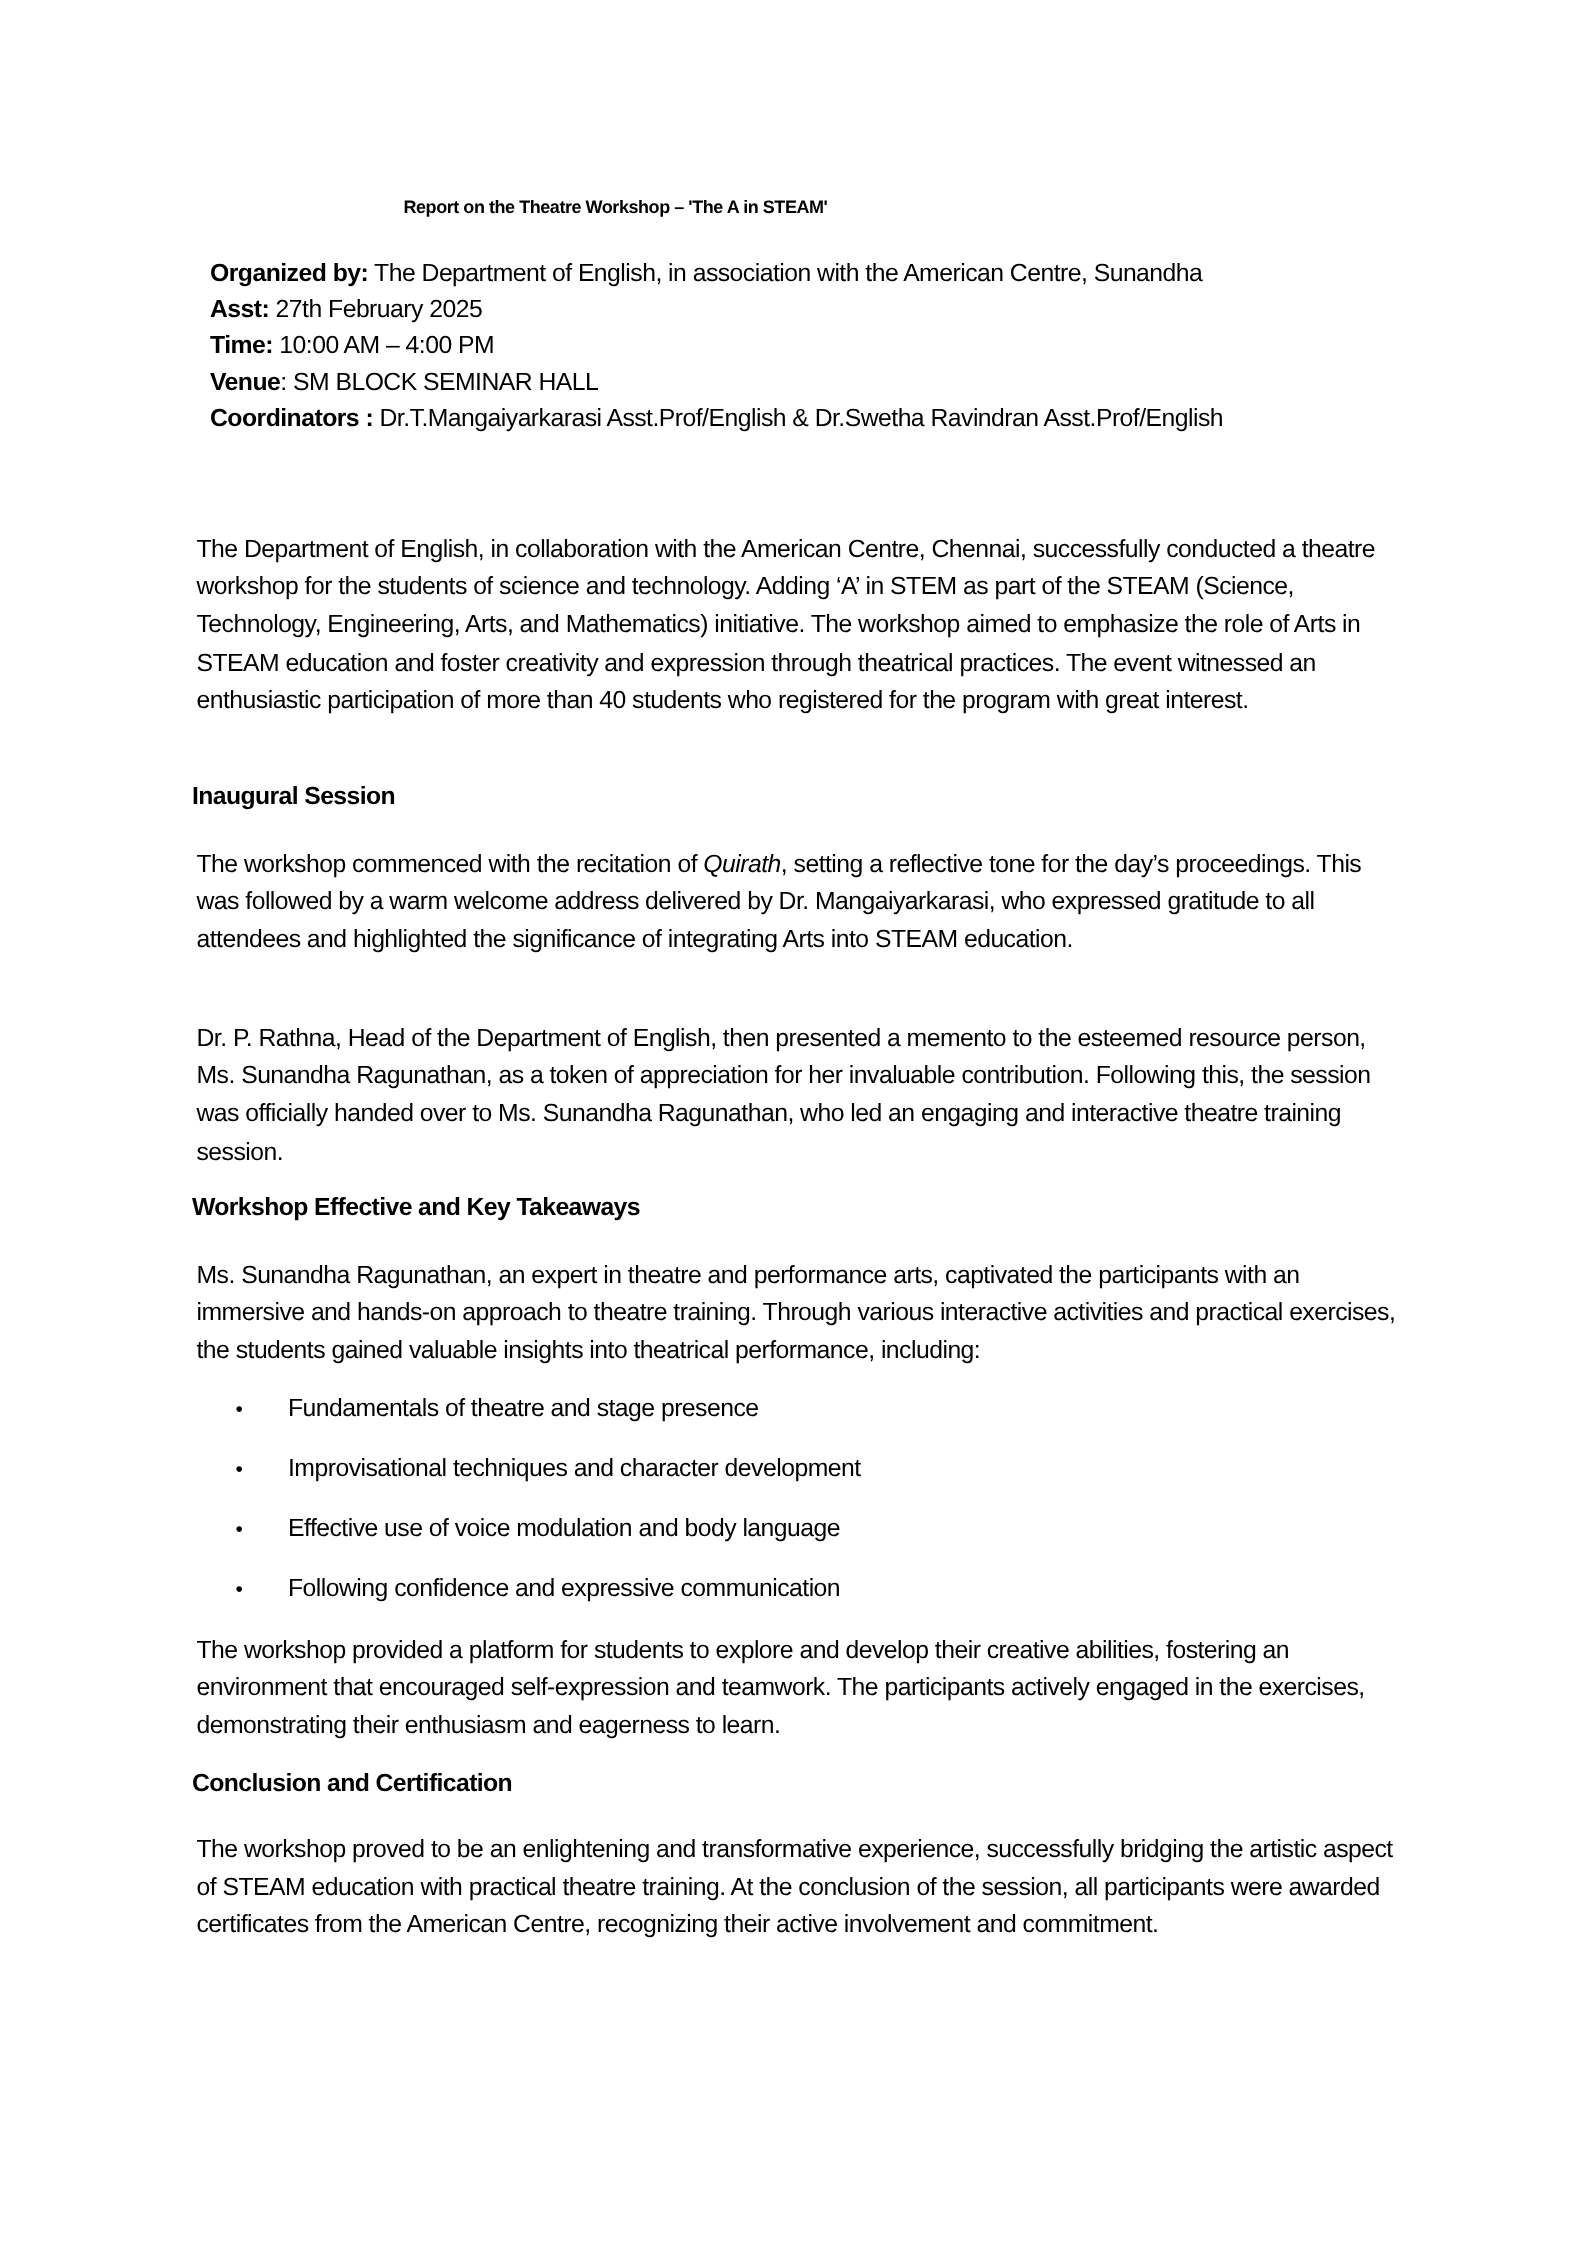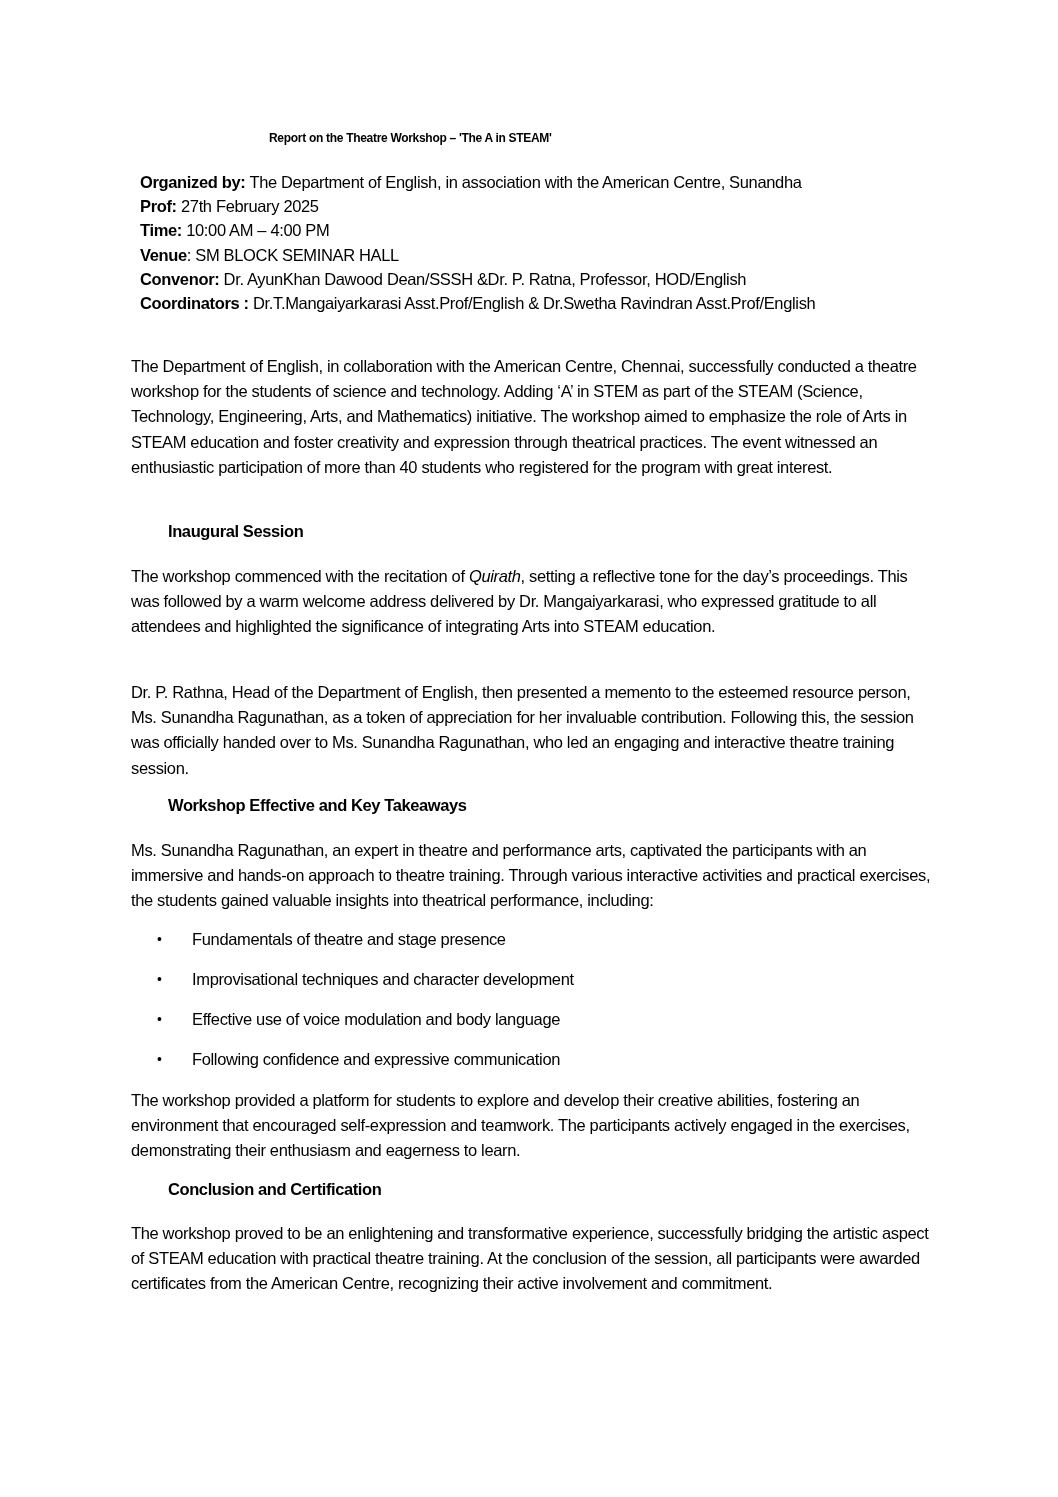--- a/index.html
+++ b/index.html
@@ -48,21 +48,20 @@
       width: 805px;
     }
     .para { position: absolute; left: 0; }
     .heading {
       position: absolute;
       left: 0;
       font-size: 16.5px;
       font-weight: bold;
       letter-spacing: -0.4px;
       white-space: nowrap;
-      margin-left: 40px;
     }
     .bullet-list {
       position: absolute;
       left: 0;
       top: 927px;
       margin: 0;
       padding: 0;
       list-style: none;
     }
     .bullet-item {
@@ -88,24 +87,23 @@
   </style>
 </head>
 <body>
 
 <div class="page">
 
   <div class="title">Report on the Theatre Workshop – 'The A in STEAM'</div>
 
   <div class="meta">
     <div class="meta-line"><b>Organized by:</b><span> The Department of English, in association with the American Centre, Sunandha</span></div>
-    <div class="meta-line"><b>Prof:</b><span> 27th February 2025</span></div>
+    <div class="meta-line"><b>Asst:</b><span> 27th February 2025</span></div>
     <div class="meta-line"><b>Time:</b><span> 10:00 AM – 4:00 PM</span></div>
     <div class="meta-line"><b>Venue</b><span>: SM BLOCK SEMINAR HALL</span></div>
-    <div class="meta-line"><b>Convenor:</b><span> Dr. AyunKhan Dawood Dean/SSSH &amp;Dr. P. Ratna, Professor, HOD/English</span></div>
     <div class="meta-line"><b>Coordinators :</b><span> Dr.T.Mangaiyarkarasi Asst.Prof/English &amp; Dr.Swetha Ravindran Asst.Prof/English</span></div>
   </div>
 
   <p class="body-text para" style="top:351px;">The Department of English, in collaboration with the American Centre, Chennai, successfully conducted a theatre workshop for the students of science and technology. Adding ‘A’ in STEM as part of the STEAM (Science, Technology, Engineering, Arts, and Mathematics) initiative. The workshop aimed to emphasize the role of Arts in STEAM education and foster creativity and expression through theatrical practices. The event witnessed an enthusiastic participation of more than 40 students who registered for the program with great interest.</p>
 
   <div class="heading" style="top:522px;">Inaugural Session</div>
 
   <p class="body-text para" style="top:561px;"><span>The workshop commenced with the recitation of </span><i>Quirath</i><span>, setting a reflective tone for the day’s proceedings. This was followed by a warm welcome address delivered by Dr. Mangaiyarkarasi, who expressed gratitude to all attendees and highlighted the significance of integrating Arts into STEAM education.</span></p>
 
   <p class="body-text para" style="top:677px;">Dr. P. Rathna, Head of the Department of English, then presented a memento to the esteemed resource person, Ms. Sunandha Ragunathan, as a token of appreciation for her invaluable contribution. Following this, the session was officially handed over to Ms. Sunandha Ragunathan, who led an engaging and interactive theatre training session.</p>

